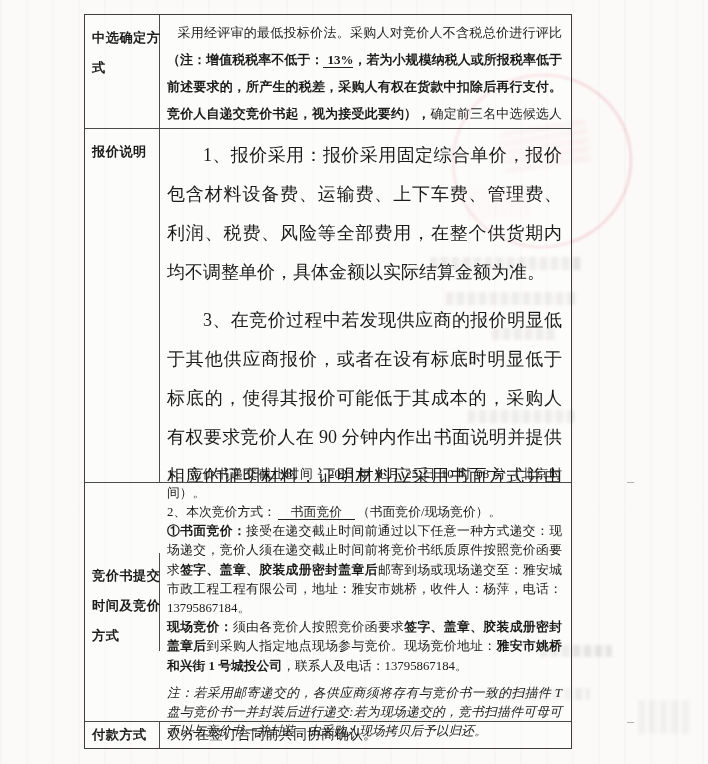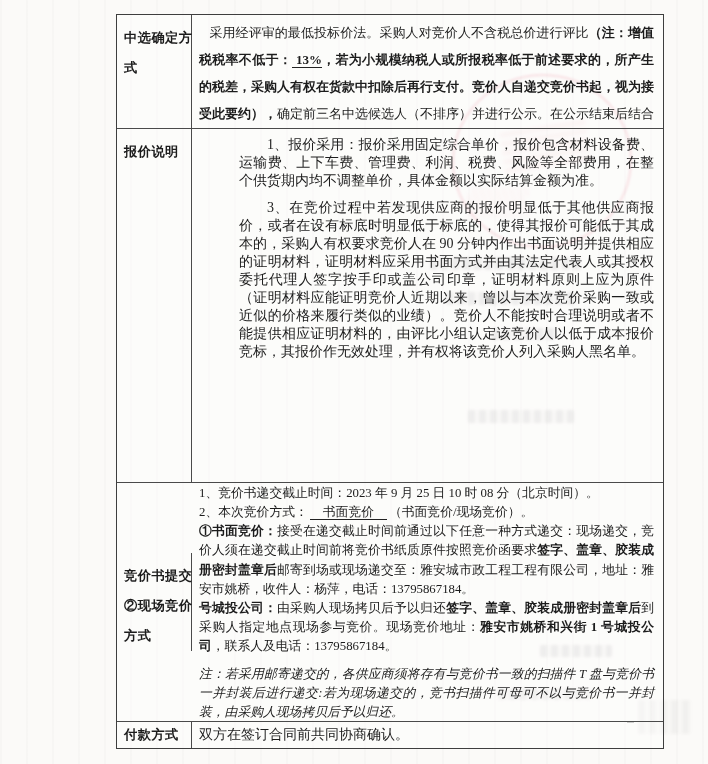--- a/index.html
+++ b/index.html
@@ -9,25 +9,24 @@
     font-family:"Liberation Serif","DejaVu Serif",serif;
     color:#1c1c1c;
   }
   
   .paper-noise{
     position:absolute;inset:0;pointer-events:none;
     background:repeating-linear-gradient(90deg, rgba(0,0,0,0.015) 0 2px, transparent 2px 26px);
   }
 
   .doc-table{
-    position:absolute;left:84px;top:14px;width:548px;
+    position:absolute;left:84px;top:14px;width:488px;
     border:1px solid #3e3e3e;
     box-sizing:border-box;
     background:rgba(255,255,255,0.35);
-    margin-left:32px;
   }
   .trow{display:flex;box-sizing:border-box;}
   .trow + .trow{border-top:1px solid #4a4a4a;}
   .lbl{
     width:75px;flex:0 0 75px;box-sizing:border-box;
     border-right:1px solid #4a4a4a;
     padding:8px 2px 0 7px;
     font-weight:bold;font-size:13.2px;line-height:30px;
     letter-spacing:0.5px;
   }
@@ -37,22 +36,22 @@
     padding:3px 9px 0 7px;
     text-align:justify;
   }
   .cnt p{margin:0;}
 
   
   .r1{height:113px;}
   .r1 .cnt{font-size:13px;line-height:27px;padding-top:4px;}
   .r1 .cnt p{text-indent:0.8em;}
 
-  .r2{height:354px;gap:40px;}
-  .r2 .cnt{font-size:14px;line-height:18px;padding-top:7px;}
+  .r2{height:354px;}
+  .r2 .cnt{font-size:18px;line-height:39px;padding-top:7px;}
   .r2 .cnt p{text-indent:2em;}
   .r2 .cnt .para2{margin-top:9px;}
 
   .r3{height:239px;align-items:center;}
   .r3 .cnt{font-size:12.8px;line-height:19.2px;padding-top:2px;}
   .r3 .cnt .note{margin-top:8px;font-style:italic;}
 
   .r4{height:27px;}
   .r4 .lbl{padding-top:0;line-height:26px;}
   .r4 .cnt{font-size:14px;line-height:25px;padding-top:0;}
@@ -138,28 +137,28 @@
     </div>
     <div class="cnt">
       <p class="para1">1、报价采用：报价采用固定综合单价，报价包含材料设备费、运输费、上下车费、管理费、利润、税费、风险等全部费用，在整个供货期内均不调整单价，具体金额以实际结算金额为准。</p>
       <p class="para2">3、在竞价过程中若发现供应商的报价明显低于其他供应商报价，或者在设有标底时明显低于标底的，使得其报价可能低于其成本的，采购人有权要求竞价人在 90 分钟内作出书面说明并提供相应的证明材料，证明材料应采用书面方式并由其法定代表人或其授权委托代理人签字按手印或盖公司印章，证明材料原则上应为原件（证明材料应能证明竞价人近期以来，曾以与本次竞价采购一致或近似的价格来履行类似的业绩）。竞价人不能按时合理说明或者不能提供相应证明材料的，由评比小组认定该竞价人以低于成本报价竞标，其报价作无效处理，并有权将该竞价人列入采购人黑名单。</p>
     </div>
   </div>
 
   <div class="trow r3">
     <div class="lbl">
       <span class="lline">竞价书提交</span>
-      <span class="lline">②现场竞价</span>
+      <span class="lline">时间及竞价</span>
       <span class="lline">方式</span>
     </div>
     <div class="cnt">
       <p>1、竞价书递交截止时间：2023 年 9 月 25 日 10 时 08 分（北京时间）。</p>
       <p><span>2、本次竞价方式：</span><span class="method">书面竞价</span><span>（书面竞价/现场竞价）。</span></p>
       <p><span class="b">①书面竞价：</span><span>接受在递交截止时间前通过以下任意一种方式递交：</span><span class="u">现场递交</span><span>，竞价人须在递交截止时间前将竞价书纸质原件按照竞价函要求</span><span class="b">签字、盖章、胶装成册密封盖章后</span><span>邮寄到场或现场递交至：雅安城市政工程工程有限公司，地址：</span><span class="u">雅安市姚桥</span><span>，收件人：</span><span class="u">杨萍</span><span>，电话：</span><span class="u">13795867184</span><span>。</span></p>
-      <p><span class="b">号城投公司：</span><span>由采购人现场拷贝后予以归还</span><span class="b">签字、盖章、胶装成册密封盖章后</span><span>到采购人指定地点现场参与竞价。现场竞价地址：</span><span class="b u">雅安市姚桥和兴街 1 号城投公司</span><span>，联系人及电话：</span><span class="u">13795867184</span><span>。</span></p>
+      <p><span class="b">现场竞价：</span><span>须由各竞价人按照竞价函要求</span><span class="b">签字、盖章、胶装成册密封盖章后</span><span>到采购人指定地点现场参与竞价。现场竞价地址：</span><span class="b u">雅安市姚桥和兴街 1 号城投公司</span><span>，联系人及电话：</span><span class="u">13795867184</span><span>。</span></p>
       <p class="note">注：若采用邮寄递交的，各供应商须将存有与竞价书一致的扫描件 T 盘与竞价书一并封装后进行递交:若为现场递交的，竞书扫描件可母可不以与竞价书一并封装，由采购人现场拷贝后予以归还。</p>
     </div>
   </div>
 
   <div class="trow r4">
     <div class="lbl">
       <span class="lline">付款方式</span>
     </div>
     <div class="cnt">
       <p>双方在签订合同前共同协商确认。</p>

